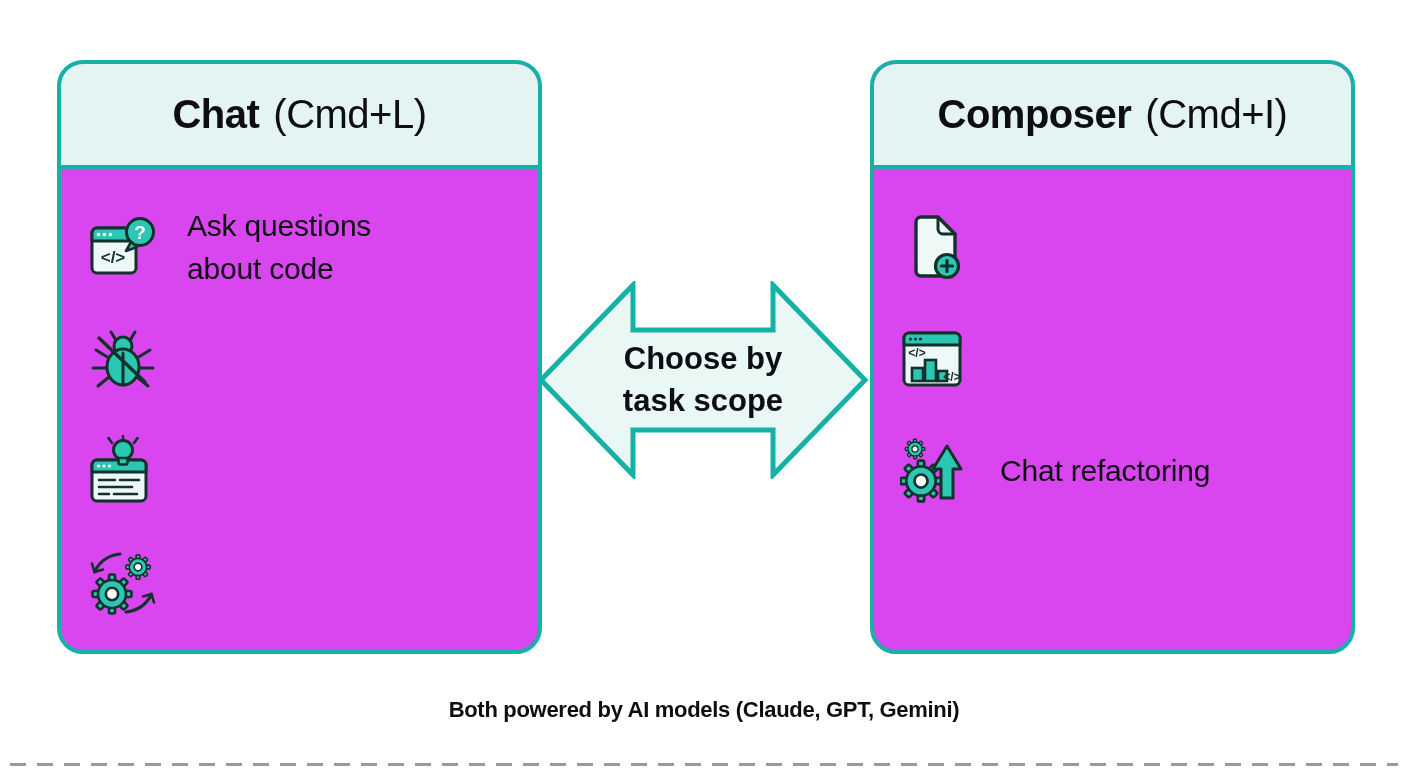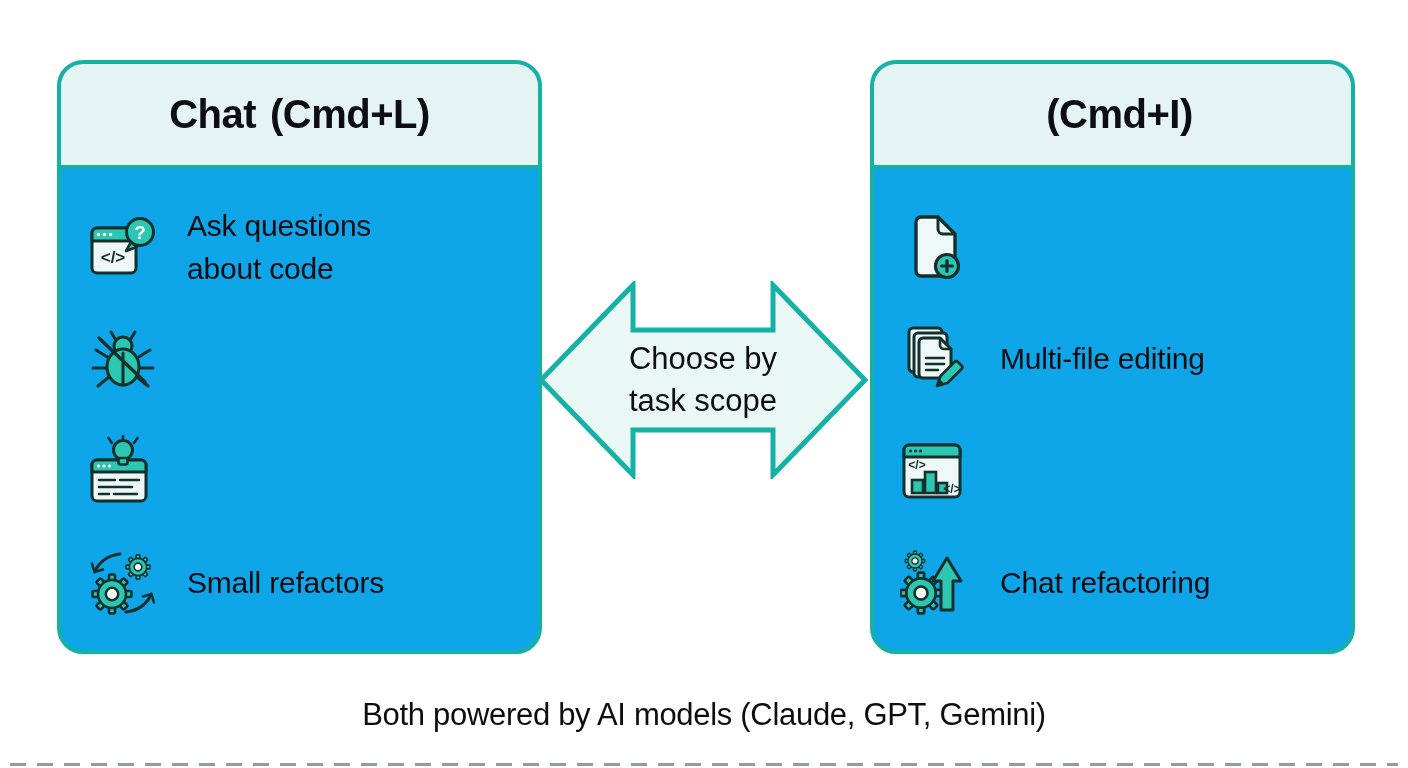--- a/index.html
+++ b/index.html
@@ -3,47 +3,47 @@
 <meta charset="utf-8">
 <style>
   html,body{margin:0;padding:0;}
   body{
     width:1408px;height:768px;position:relative;overflow:hidden;
     background:#ffffff;color:var(--text,#0e0e12);
     font-family:"Liberation Sans", sans-serif;
   }
   .card{
     position:absolute;top:60px;width:485px;height:594px;box-sizing:border-box;
-    border:4px solid var(--teal,#16b1a5);border-radius:26px;background:#0ea5e9;overflow:hidden;
+    border:4px solid var(--teal,#16b1a5);border-radius:26px;background:#d946ef;overflow:hidden;
   }
   .card.left{left:57px;}
   .card.right{left:870px;}
   .card-header{
     height:101px;background:var(--light-teal,#e4f4f2);
     border-bottom:4px solid var(--teal,#16b1a5);
     display:flex;align-items:center;justify-content:center;
     font-size:40px;letter-spacing:-0.5px;
   }
   .card-header .t{font-weight:700;}
-  .card-header .s{font-weight:700;margin-left:14px;}
+  .card-header .s{font-weight:400;margin-left:14px;}
   .card-body{padding:35px 18px 0 26px;display:flex;flex-direction:column;gap:26px;}
   .row{height:86px;display:flex;align-items:center;gap:28px;}
   .row svg{width:72px;height:72px;flex:none;}
   .label{font-size:30px;line-height:1.45;white-space:pre-line;letter-spacing:-0.2px;}
 
   .arrow-wrap{position:absolute;left:537px;top:281px;width:332px;height:198px;}
   .arrow-wrap svg.shape{position:absolute;left:0;top:0;width:100%;height:100%;}
   .arrow-label{
     position:absolute;left:0;top:0;right:0;bottom:0;
     display:flex;align-items:center;justify-content:center;text-align:center;
-    font-weight:400;font-size:31px;line-height:1.35;white-space:pre-line;
+    font-weight:700;font-size:31px;line-height:1.35;white-space:pre-line;
   }
   .footer{
     position:absolute;left:0;right:0;top:697px;text-align:center;
-    font-size:31px;letter-spacing:-0.3px;font-weight:400;
+    font-size:22px;letter-spacing:-0.3px;font-weight:700;
   }
   .artifact{
     position:absolute;left:10px;right:10px;top:763px;height:3px;
     background:repeating-linear-gradient(90deg, rgba(45,55,60,.5) 0 16px, rgba(45,55,60,0) 16px 27px);
   }
 
   
   .i-win{fill:#eef8f6;stroke:var(--outline,#14302c);stroke-width:3;}
   .i-teal{fill:var(--icon-teal,#2cc7b2);stroke:var(--outline,#14302c);stroke-width:3;stroke-linejoin:round;}
   .i-bar{fill:var(--icon-teal,#2cc7b2);stroke:var(--outline,#14302c);stroke-width:2.6;}
@@ -127,61 +127,49 @@
 
       <div class="row">
         <svg viewBox="0 0 72 72">
           <path class="i-line" style="stroke-width:3" d="M33 7 Q15 9 7.5 25"></path>
           <path class="i-line" d="M7.5 25 L5 16.5 M7.5 25 L16 22.5"></path>
           <use href="#gear" transform="translate(51 20) scale(0.62)"></use>
           <use href="#gear" transform="translate(25 47)"></use>
           <path class="i-line" style="stroke-width:3" d="M39 65 Q57 63 64.5 47"></path>
           <path class="i-line" d="M64.5 47 L67 55.5 M64.5 47 L56 49.5"></path>
         </svg>
-        <div class="label">Small refactors</div>
       </div>
 
     </div>
   </div>
 
   <div class="arrow-wrap">
     <svg class="shape" viewBox="0 0 332 198" preserveAspectRatio="none">
       <path d="M4 99 L96 4 V49 H236 V4 L328 99 L236 194 V149 H96 V194 Z" style="fill:var(--arrow-fill,#e9f7f5);stroke:var(--teal,#16b1a5);stroke-width:5;stroke-linejoin:miter"></path>
     </svg>
     <div class="arrow-label">Choose by
 task scope</div>
   </div>
 
   <div class="card right">
     <div class="card-header">
+      <span class="t">Composer</span>
       <span class="s">(Cmd+I)</span>
     </div>
     <div class="card-body">
 
       <div class="row">
         <svg viewBox="0 0 72 72">
           <path class="i-win" style="stroke-width:3.4;stroke-linejoin:round" d="M21 6 H38 L55 23 V60 a5 5 0 0 1 -5 5 H21 a5 5 0 0 1 -5 -5 V11 a5 5 0 0 1 5 -5 Z"></path>
           <path class="i-line" style="stroke-width:3" d="M38 6 V18 a5 5 0 0 0 5 5 H55"></path>
           <circle class="i-teal" style="stroke-width:3.2" cx="47" cy="55" r="11.5"></circle>
           <path class="i-line" style="stroke-width:3.2" d="M47 49.5 V60.5 M41.5 55 H52.5"></path>
         </svg>
       </div>
 
-      <div class="row">
-        <svg viewBox="0 0 72 72">
-          <rect class="i-win" x="9" y="5" width="33" height="44" rx="4"></rect>
-          <rect class="i-win" x="14" y="10" width="33" height="44" rx="4"></rect>
-          <path class="i-win" style="stroke-linejoin:round" d="M23 15 h17 l11 11 v25 a4 4 0 0 1 -4 4 h-24 a4 4 0 0 1 -4 -4 v-32 a4 4 0 0 1 4 -4 z"></path>
-          <path class="i-line" d="M40 15 v7 a4 4 0 0 0 4 4 h7"></path>
-          <path class="i-line" d="M26 35 H44 M26 41 H44 M26 47 H38"></path>
-          <path class="i-teal" style="stroke-width:2.6" d="M37 63 l3.5 -10 14 -14 a2.5 2.5 0 0 1 3.5 0 l3.5 3.5 a2.5 2.5 0 0 1 0 3.5 l-14 14 z"></path>
-          <path class="i-dark-dot" d="M37 63 l2.5 -7 4.5 4.5 z"></path>
-        </svg>
-        <div class="label">Multi-file editing</div>
-      </div>
 
       <div class="row">
         <svg viewBox="0 0 72 72">
           <rect class="i-win" x="4" y="10" width="56" height="52" rx="5"></rect>
           <path class="i-teal" d="M4 22 v-7 a5 5 0 0 1 5 -5 h46 a5 5 0 0 1 5 5 v7 z"></path>
           <circle class="i-dark-dot" cx="10.5" cy="16" r="1.6"></circle>
           <circle class="i-dark-dot" cx="15.5" cy="16" r="1.6"></circle>
           <circle class="i-dark-dot" cx="20.5" cy="16" r="1.6"></circle>
           <text class="i-txt" x="17" y="34" font-size="12">&lt;/&gt;</text>
           <rect class="i-bar" x="12" y="45" width="11" height="13"></rect>

